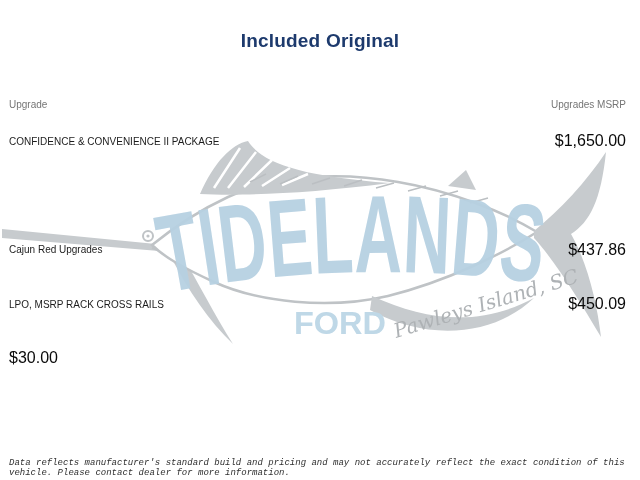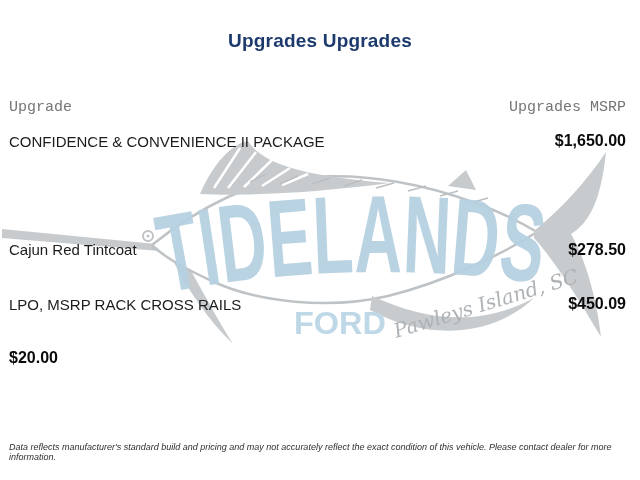--- a/index.html
+++ b/index.html
@@ -38,34 +38,34 @@
   .content{position:absolute;inset:0;z-index:1;}
   .title{
     position:absolute;top:30px;left:0;width:100%;
     text-align:center;margin:0;
     font-size:19px;font-weight:bold;color:var(--c-title);
     letter-spacing:.2px;
   }
   .head-row{
     position:absolute;top:99px;left:9px;right:14px;
     display:flex;justify-content:space-between;
-    font-size:15px;color:var(--c-header);font-family:Liberation Mono, monospace;
+    font-size:10px;color:var(--c-header);
   }
   .rows{
     position:absolute;top:114px;left:9px;right:14px;
   }
   .row{
     height:54.3px;
     display:flex;justify-content:space-between;align-items:center;
   }
-  .upgrade-name{font-size:15px;color:var(--c-item);}
-  .upgrade-price{font-size:16px;font-weight:bold;color:var(--c-price);}
+  .upgrade-name{font-size:10px;color:var(--c-item);}
+  .upgrade-price{font-size:16px;font-weight:normal;color:var(--c-price);}
   .disclaimer{
-    position:absolute;left:9px;right:10px;top:442px;
-    font-size:9px;font-style:italic;color:var(--c-disclaimer);
+    position:absolute;left:9px;right:10px;top:458px;
+    font-size:9px;font-style:italic;color:var(--c-disclaimer);font-family:Liberation Mono, monospace;
   }
 </style>
 </head>
 <body>
 
 <div class="page">
 
   <svg class="watermark" viewBox="0 0 640 230" aria-hidden="true">
     <g>
 
@@ -97,42 +97,42 @@
       <path id="wm-arc" d="M166 163 C290 138 420 136 546 154" fill="none"></path>
     </defs>
     <text class="wm-name-text" font-size="110">
       <textPath href="#wm-arc" textLength="376" lengthAdjust="spacingAndGlyphs">TIDELANDS</textPath>
     </text>
     <text class="wm-ford-text" x="340" y="204" text-anchor="middle" font-size="31" textLength="92" lengthAdjust="spacingAndGlyphs">FORD</text>
     <text class="wm-script-text" x="488" y="180" text-anchor="middle" font-size="20" transform="rotate(-17 488 180)">Pawleys Island, SC</text>
   </svg>
 
   <div class="content">
-    <h1 class="title">Upgrades Upgrades</h1>
+    <h1 class="title">Included Original</h1>
 
     <div class="head-row">
       <span>Upgrade</span>
       <span>Upgrades MSRP</span>
     </div>
 
     <div class="rows">
         <div class="row">
     <span class="upgrade-name">CONFIDENCE &amp; CONVENIENCE II PACKAGE</span>
     <span class="upgrade-price">$1,650.00</span>
   </div>
         <div class="row">
   </div>
         <div class="row">
-    <span class="upgrade-name">Cajun Red Tintcoat</span>
-    <span class="upgrade-price">$278.50</span>
+    <span class="upgrade-name">Cajun Red Upgrades</span>
+    <span class="upgrade-price">$437.86</span>
   </div>
         <div class="row">
     <span class="upgrade-name">LPO, MSRP RACK CROSS RAILS</span>
     <span class="upgrade-price">$450.09</span>
   </div>
         <div class="row">
-    <span class="upgrade-price">$20.00</span>
+    <span class="upgrade-price">$30.00</span>
   </div>
       </div>
 
     <div class="disclaimer">Data reflects manufacturer's standard build and pricing and may not accurately reflect the exact condition of this vehicle. Please contact dealer for more information.</div>
   </div>
 </div>
 
 </body></html>

